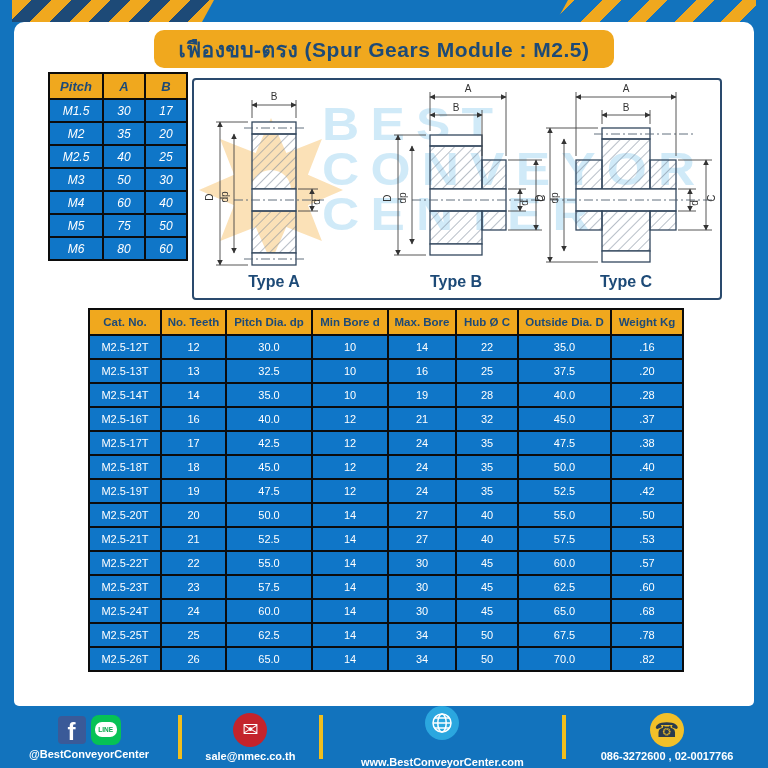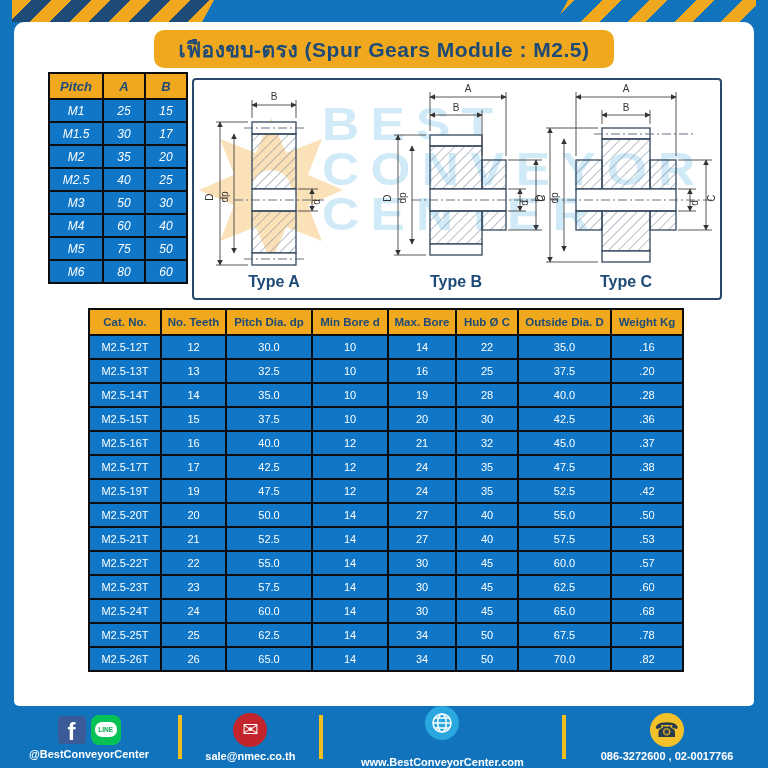--- a/index.html
+++ b/index.html
@@ -118,25 +118,20 @@
           <col>
         </colgroup>
       <thead>
           <tr>
             <th>Pitch</th>
             <th>A</th>
             <th>B</th>
           </tr>
         </thead>
       <tbody>
-          <tr>
-            <td>M1</td>
-            <td>25</td>
-            <td>15</td>
-          </tr>
           <tr>
             <td>M1.5</td>
             <td>30</td>
             <td>17</td>
           </tr>
           <tr>
             <td>M2</td>
             <td>35</td>
             <td>20</td>
           </tr>
@@ -343,48 +338,48 @@
             <td>M2.5-14T</td>
             <td>14</td>
             <td>35.0</td>
             <td>10</td>
             <td>19</td>
             <td>28</td>
             <td>40.0</td>
             <td>.28</td>
           </tr>
           <tr>
-            <td>M2.5-15T</td>
-            <td>15</td>
-            <td>37.5</td>
-            <td>10</td>
-            <td>20</td>
-            <td>30</td>
-            <td>42.5</td>
-            <td>.36</td>
-          </tr>
-          <tr>
             <td>M2.5-16T</td>
             <td>16</td>
             <td>40.0</td>
             <td>12</td>
             <td>21</td>
             <td>32</td>
             <td>45.0</td>
             <td>.37</td>
           </tr>
           <tr>
             <td>M2.5-17T</td>
             <td>17</td>
             <td>42.5</td>
             <td>12</td>
             <td>24</td>
             <td>35</td>
             <td>47.5</td>
             <td>.38</td>
+          </tr>
+          <tr>
+            <td>M2.5-18T</td>
+            <td>18</td>
+            <td>45.0</td>
+            <td>12</td>
+            <td>24</td>
+            <td>35</td>
+            <td>50.0</td>
+            <td>.40</td>
           </tr>
           <tr>
             <td>M2.5-19T</td>
             <td>19</td>
             <td>47.5</td>
             <td>12</td>
             <td>24</td>
             <td>35</td>
             <td>52.5</td>
             <td>.42</td>

